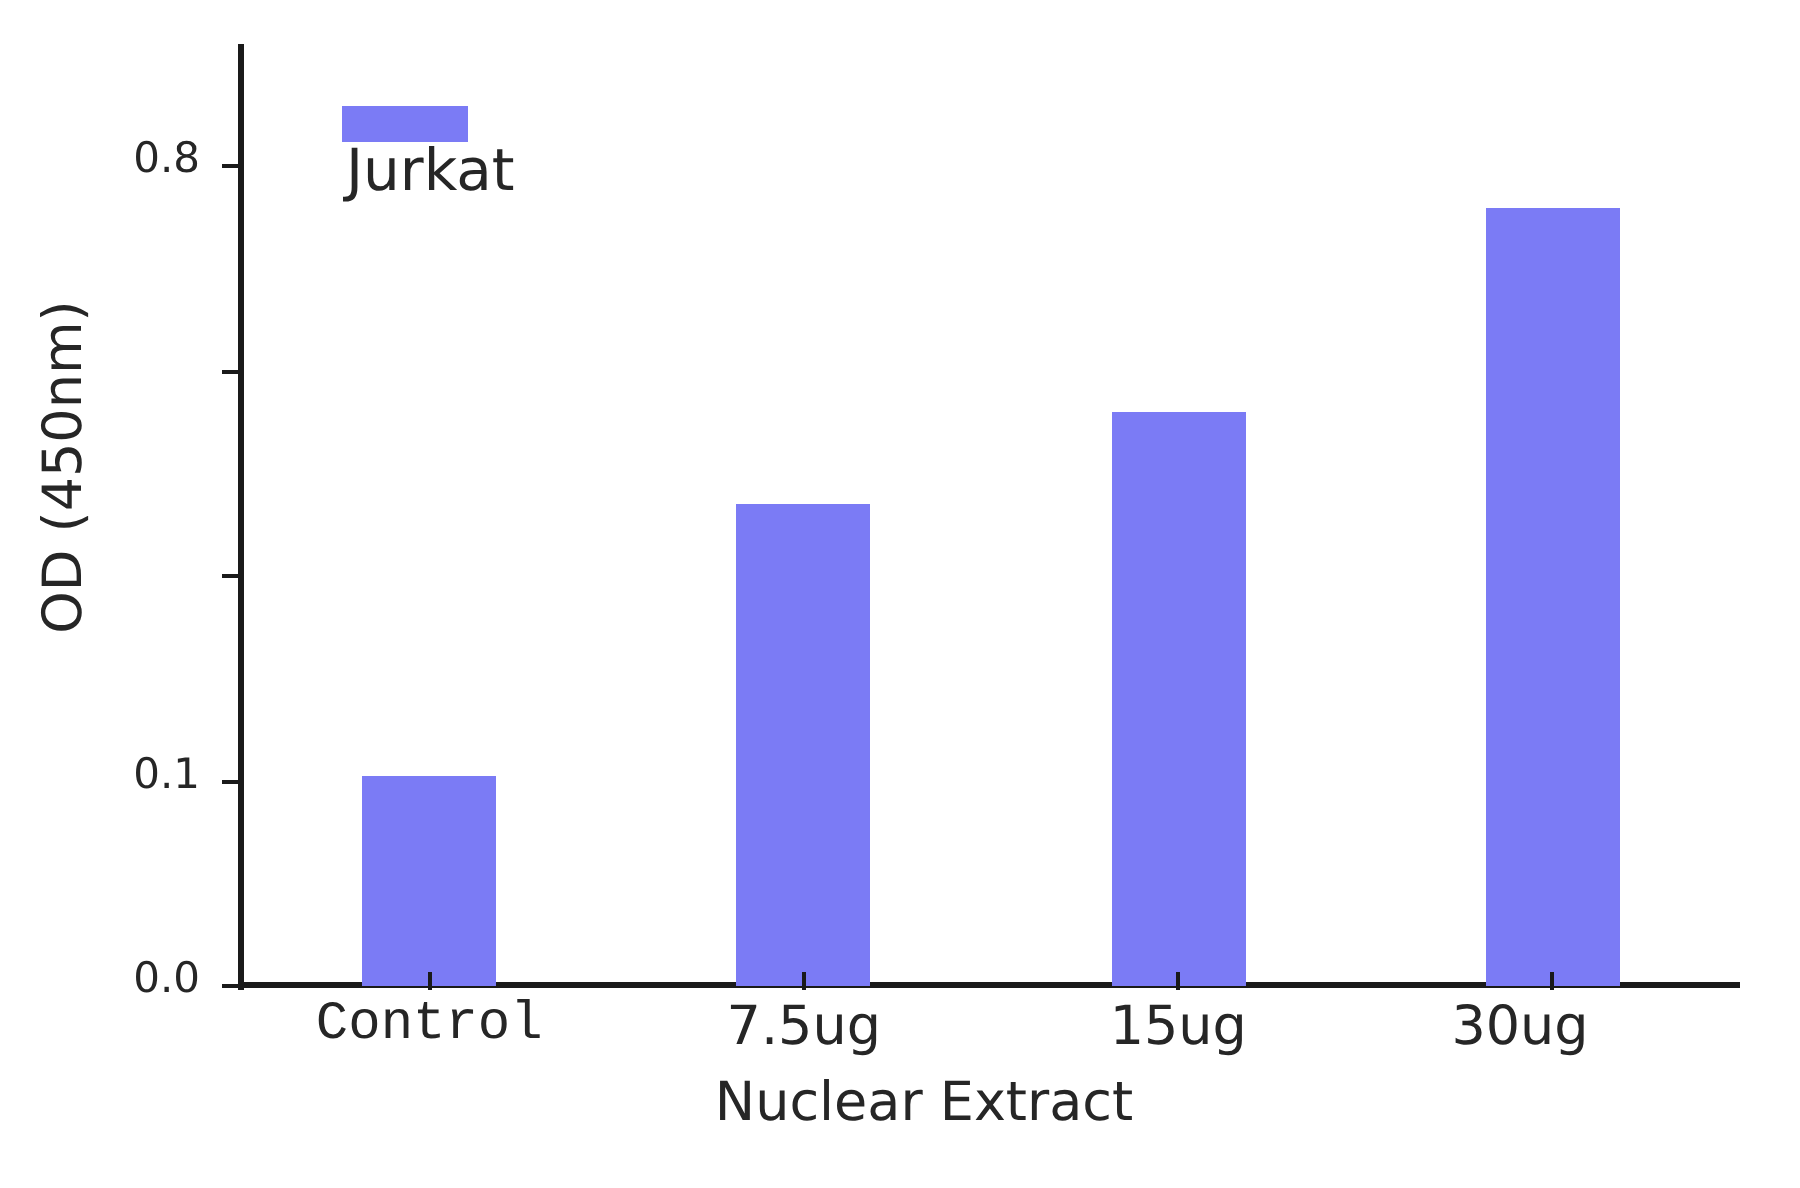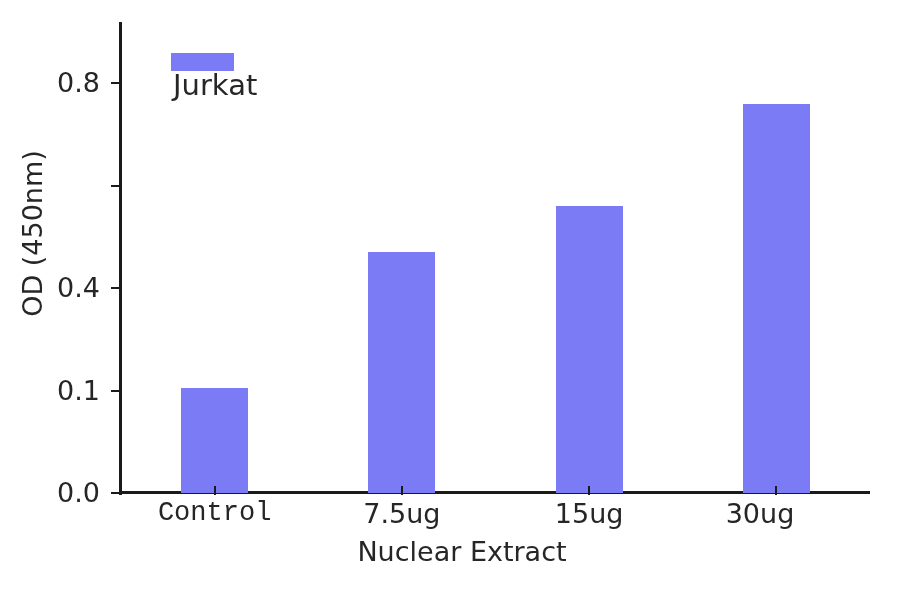--- a/index.html
+++ b/index.html
@@ -55,21 +55,21 @@
     left: 111px;
     width: 9px;
     height: 2px;
     background: #1a1a1a;
   }
   .y-tick-label {
     position: absolute;
     right: 0;
     width: 92px;
     text-align: right;
-    font-size: 27px;
+    font-size: 21px;
     line-height: 1;
     color: #262626;
     white-space: nowrap;
   }
 
   
   .x-tick {
     position: absolute;
     top: 486px;
     width: 2px;
@@ -147,21 +147,20 @@
 </style>
 </head>
 <body>
 
 <div id="figure" style="background: rgb(255, 255, 255);">
 
   <div id="y-axis-title">OD (450nm)</div>
 
   <div class="y-tick-label" id="ytl-0" style="top: 479px; left: 8px;">0.0</div>
   <div class="y-tick-label" id="ytl-1" style="top: 376.609px; left: 8px;">0.1</div>
-  <div class="y-tick-label" id="ytl-2" style="top: 274.217px; left: 8px;">0.4</div>
   <div class="y-tick-label" id="ytl-4" style="top: 69.4348px; left: 8px;">0.8</div>
 
   <div class="y-tick" id="yt-0" style="top: 492px; background: rgb(26, 26, 26);"></div>
   <div class="y-tick" id="yt-1" style="top: 389.609px; background: rgb(26, 26, 26);"></div>
   <div class="y-tick" id="yt-2" style="top: 287.217px; background: rgb(26, 26, 26);"></div>
   <div class="y-tick" id="yt-3" style="top: 184.826px; background: rgb(26, 26, 26);"></div>
   <div class="y-tick" id="yt-4" style="top: 82.4348px; background: rgb(26, 26, 26);"></div>
 
   <div id="y-spine" style="background: rgb(26, 26, 26);"></div>
   <div id="x-spine" style="background: rgb(26, 26, 26);"></div>

